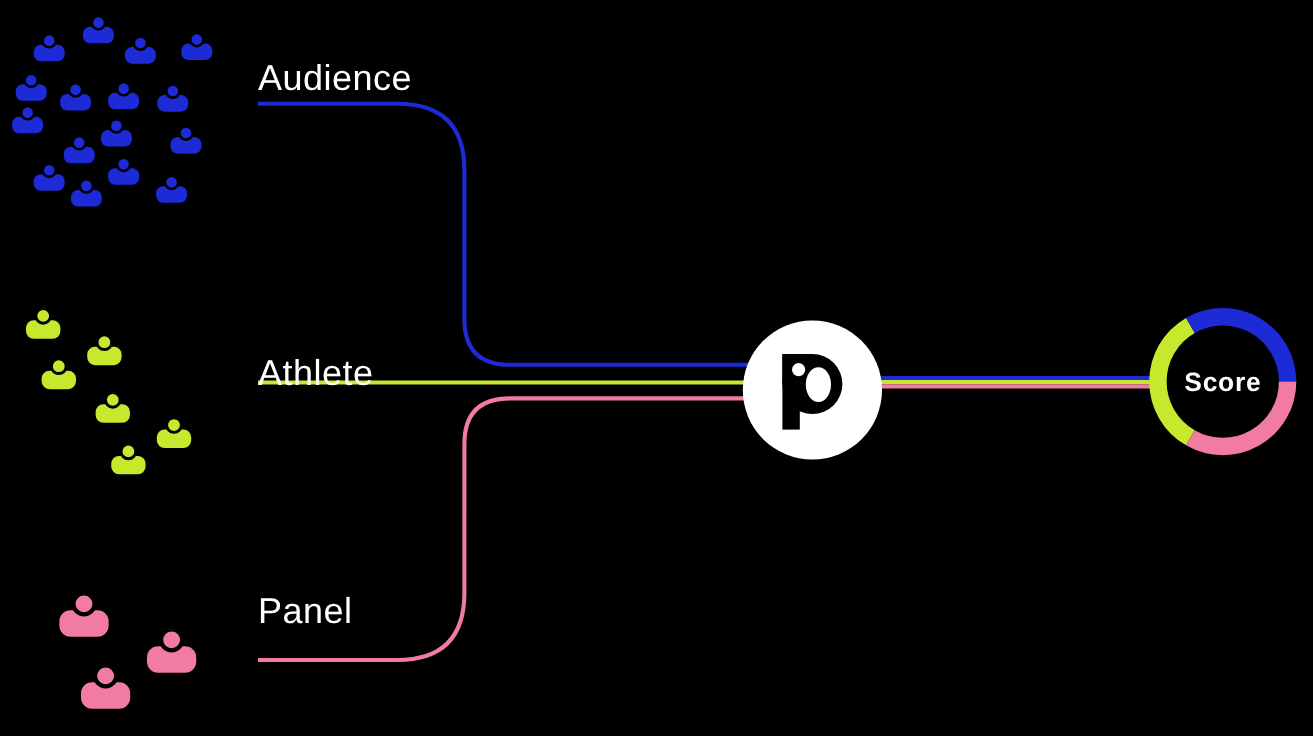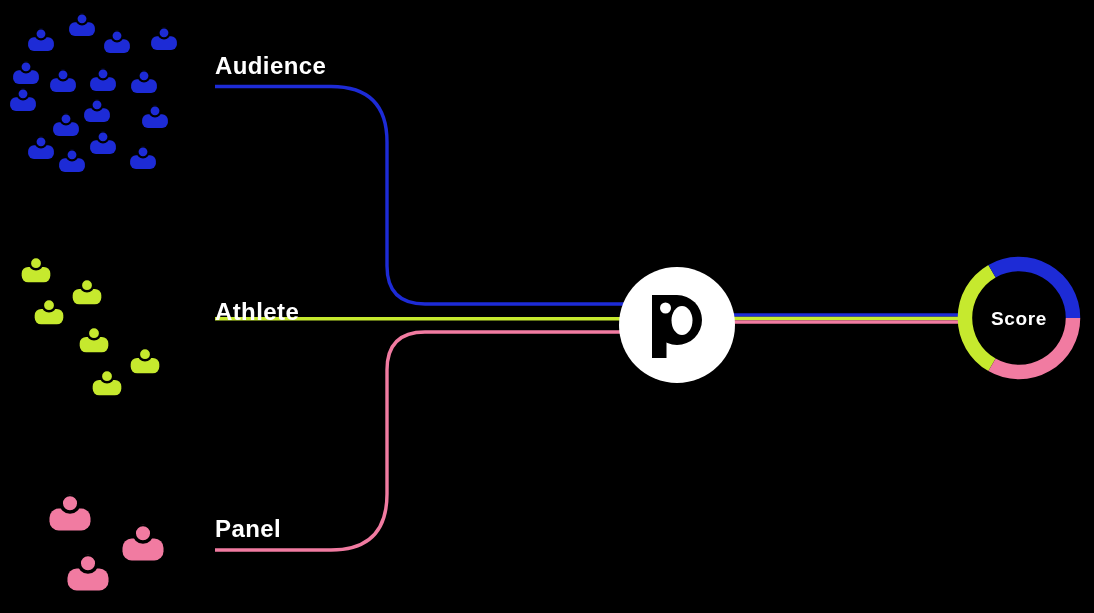--- a/index.html
+++ b/index.html
@@ -10,32 +10,32 @@
     overflow:hidden;
     font-family:"Liberation Sans", sans-serif;
   }
   .stage svg.canvas{position:absolute;inset:0;display:block;}
   .flow{fill:none;stroke-width:3.4;stroke-linecap:butt;}
   .band{fill:none;stroke-width:3.5;stroke-linecap:butt;}
   .ringseg{fill:none;stroke-width:14.5;stroke-linecap:butt;}
   .label{
     position:absolute;
     color:#fff;
-    font-size:24px;
-    font-weight:700;
+    font-size:30px;
+    font-weight:400;
     letter-spacing:0.4px;
     line-height:23px;
     white-space:nowrap;
   }
   .score-label{
     position:absolute;
     left:1019px;top:319px;
     transform:translate(-50%,-50%);
     color:var(--score-text,#fff);
-    font-size:19px;
+    font-size:22px;
     font-weight:700;
     letter-spacing:0.6px;
     white-space:nowrap;
   }
 </style>
 </head>
 <body>
 
 <div class="stage">
 
@@ -100,15 +100,15 @@
 
     <g>
       <path class="ringseg" stroke="var(--c-athlete)" d="M 992 271.2 A 54 54 0 0 0 992 364.8"></path>
       <path class="ringseg" stroke="var(--c-audience)" d="M 992 271.2 A 54 54 0 0 1 1073 318"></path>
       <path class="ringseg" stroke="var(--c-panel)" d="M 1073 318 A 54 54 0 0 1 992 364.8"></path>
     </g>
   </svg>
 
   <div class="label" style="left:215px;top:54px;">Audience</div>
   <div class="label" style="left:215px;top:300px;">Athlete</div>
-  <div class="label" style="left:215px;top:517px;">Panel</div>
+  <div class="label" style="left:215px;top:498px;">Panel</div>
   <div class="score-label">Score</div>
 </div>
 
 </body></html>

